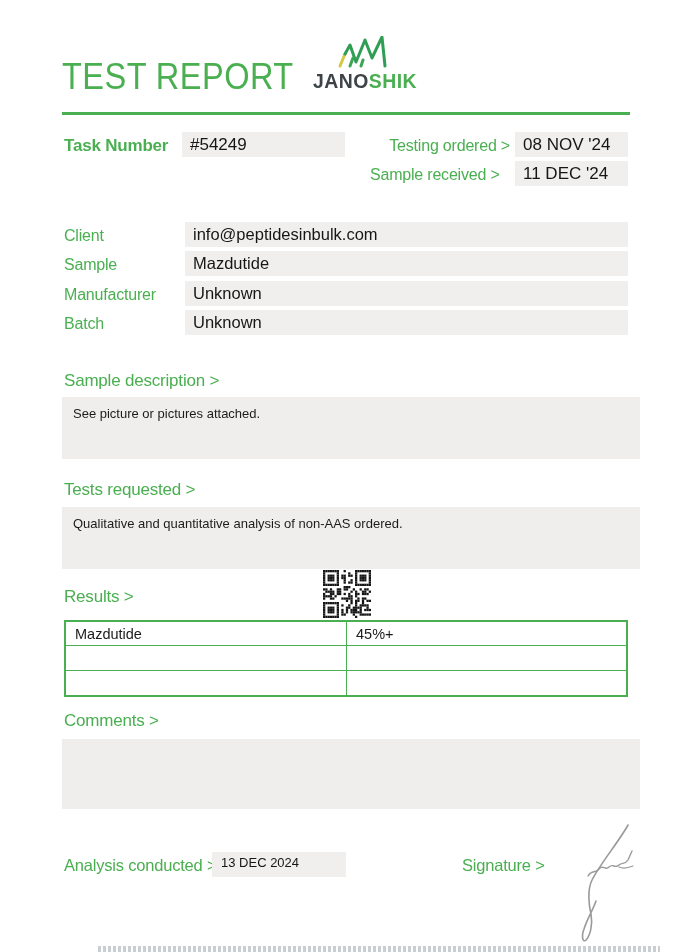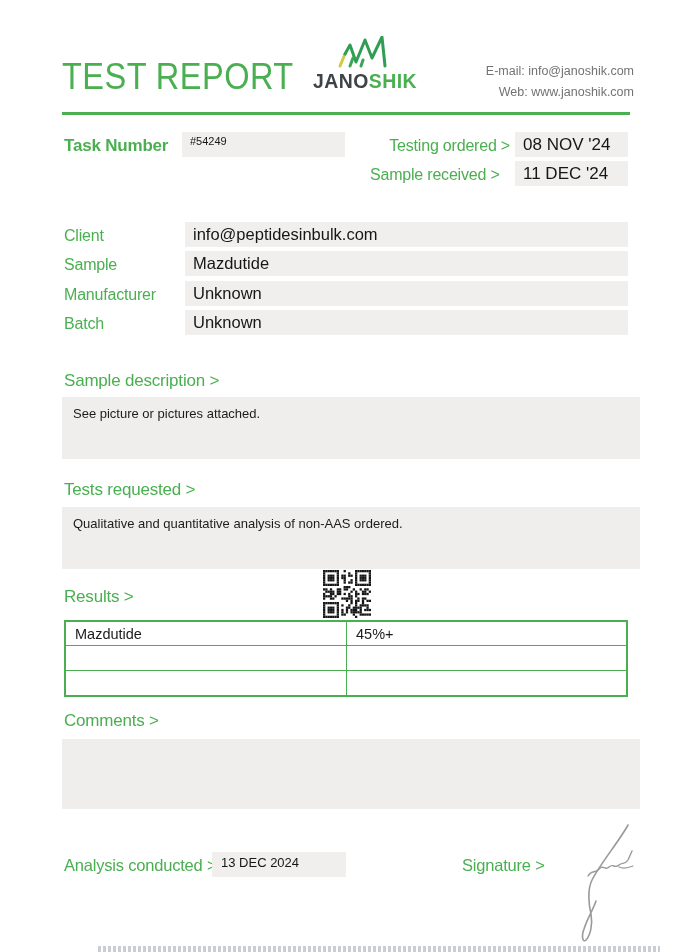--- a/index.html
+++ b/index.html
@@ -62,29 +62,25 @@
       <svg width="58" height="32" viewBox="0 0 58 32" fill="none">
         <polyline points="4,30 9,18" stroke="#d2c944" stroke-width="3" stroke-linecap="round"></polyline>
         <polyline points="9,18 14,9 20,26 29,4 36,22 46,1 49,30" stroke="#2f9e54" stroke-width="3" stroke-linejoin="round" stroke-linecap="round" fill="none"></polyline>
         <polyline points="14,30 17,22" stroke="#3aa655" stroke-width="3" stroke-linecap="round"></polyline>
         <polyline points="25,30 27,24" stroke="#3aa655" stroke-width="3" stroke-linecap="round"></polyline>
       </svg>
     </span>
     <div class="logo-word"><span>JANO</span><span class="green">SHIK</span></div>
   </div>
 
-  <div class="contact">
-    <div><span>E-mail:</span> <span>info@janoshik.com</span></div>
-    <div><span>Web:</span> <span>www.janoshik.com</span></div>
-  </div>
 
   <div class="rule"></div>
 
   <div class="lbl" style="left:64px;top:136px;font-size:17px;font-weight:bold;">Task Number</div>
-  <div class="box" style="left:182px;top:132px;width:163px;font-size:11px;">#54249</div>
+  <div class="box" style="left:182px;top:132px;width:163px;font-size:17px;">#54249</div>
 
   <div class="lbl" style="left:370px;top:137px;width:140px;text-align:right;">Testing ordered &gt;</div>
   <div class="box" style="left:515px;top:132px;width:113px;font-size:17px;">08 NOV '24</div>
 
   <div class="lbl" style="left:370px;top:166px;width:140px;">Sample received &gt;</div>
   <div class="box" style="left:515px;top:161px;width:113px;font-size:17px;">11 DEC '24</div>
 
   <div class="lbl" style="left:64px;top:227px;">Client</div>
   <div class="box" style="left:185px;top:222px;width:443px;">info@peptidesinbulk.com</div>
 

